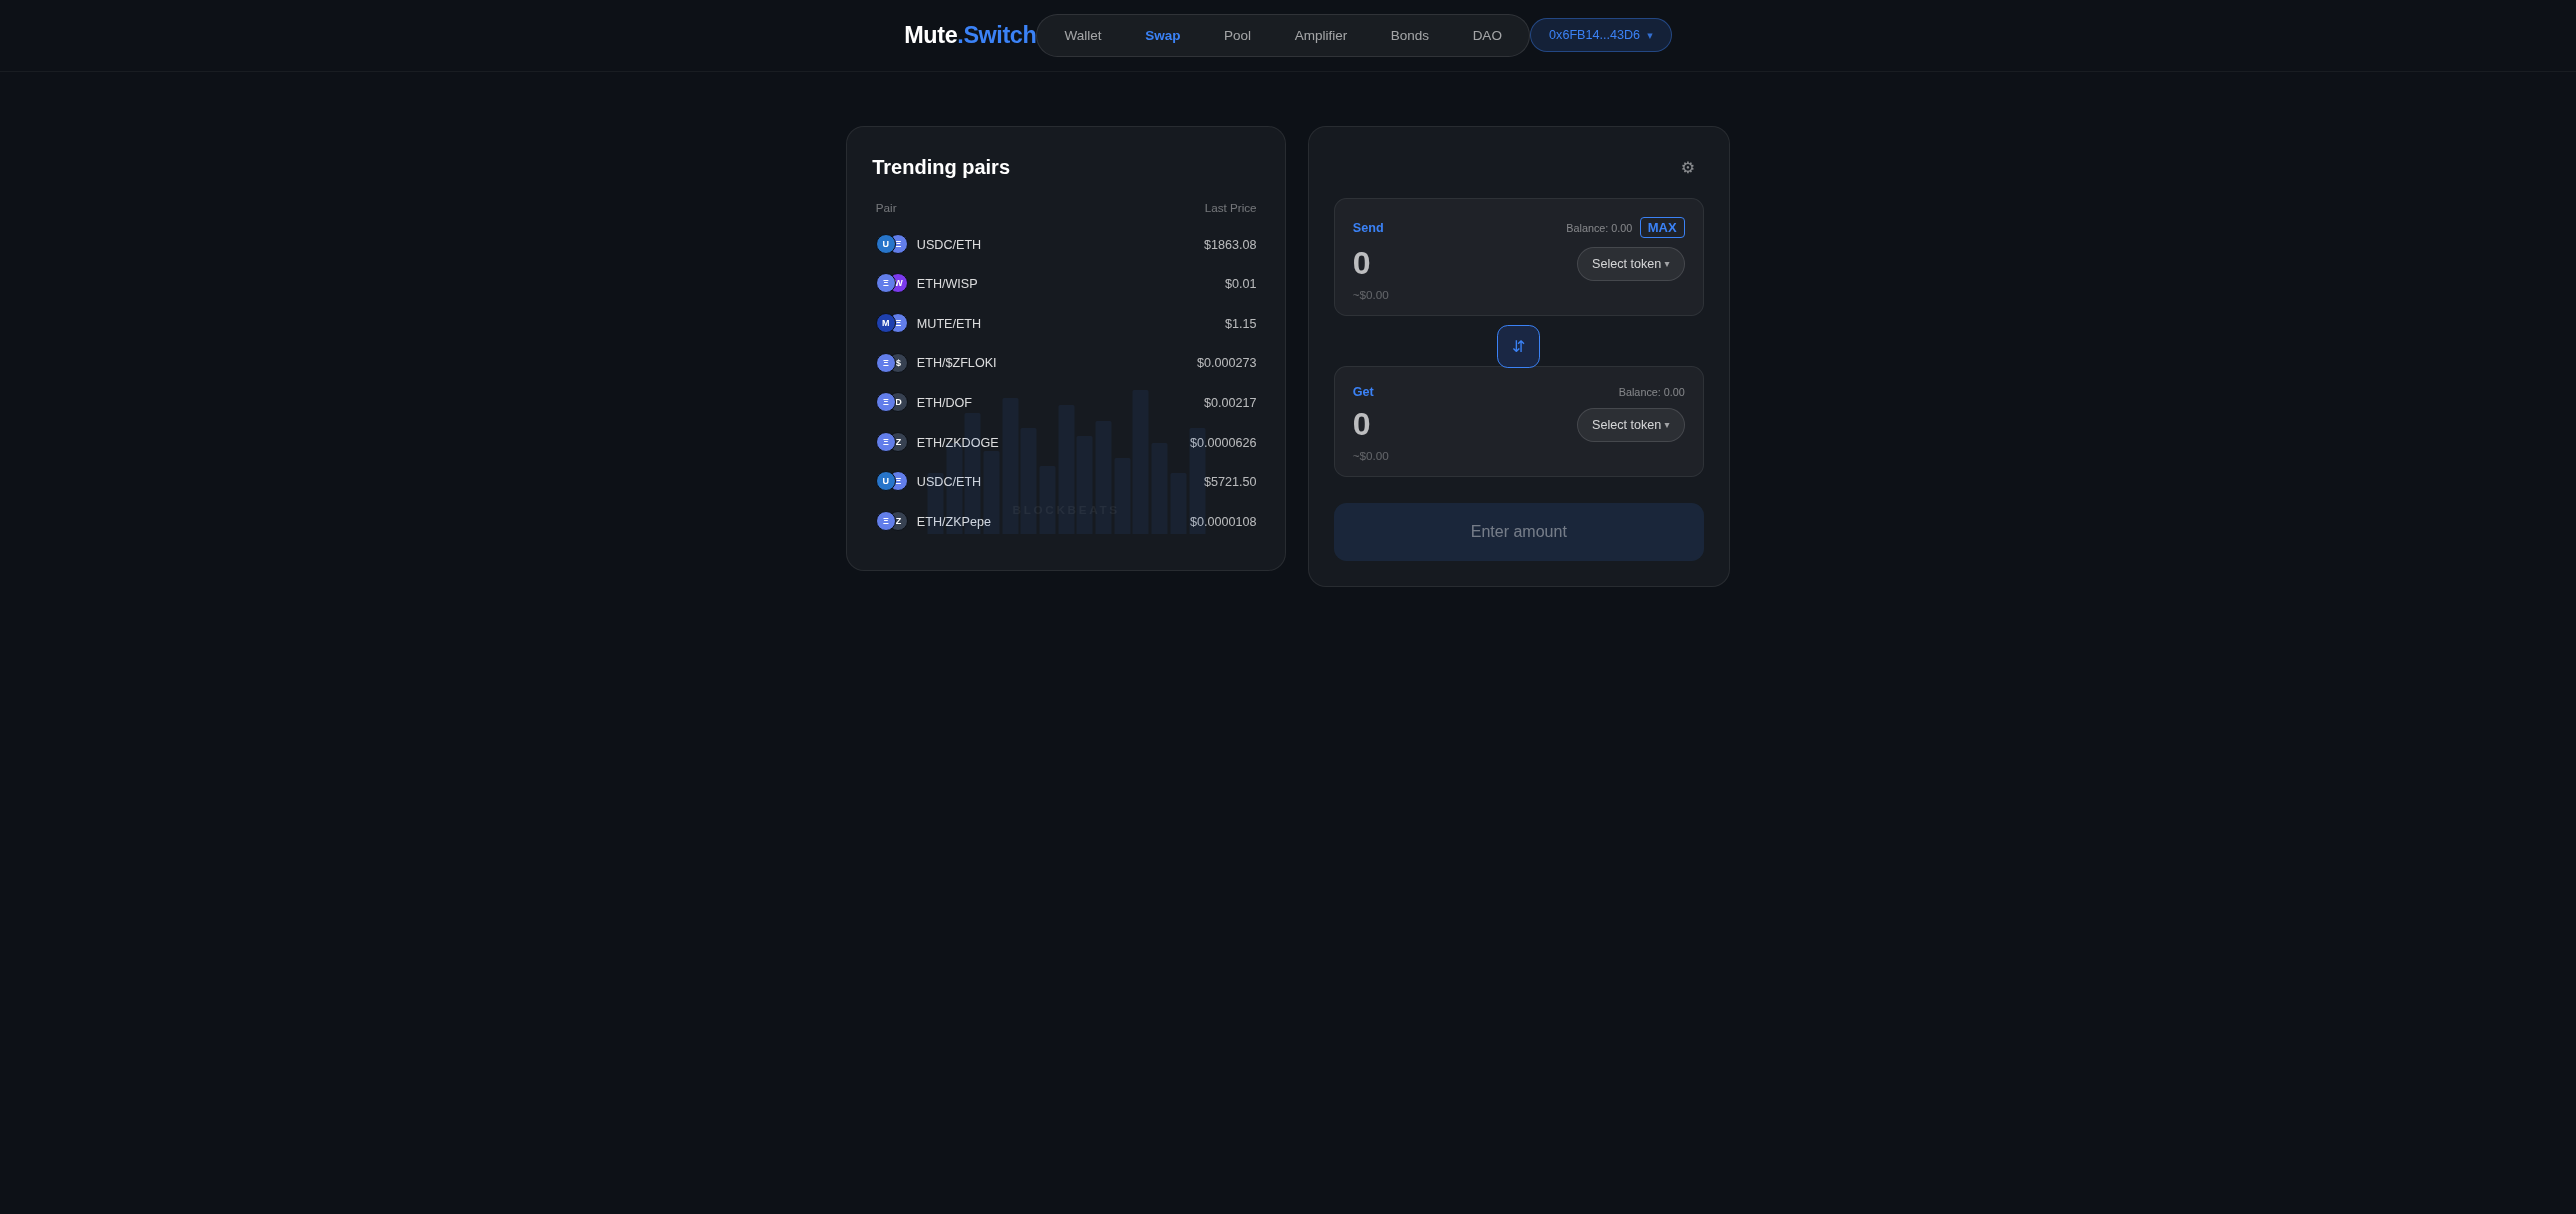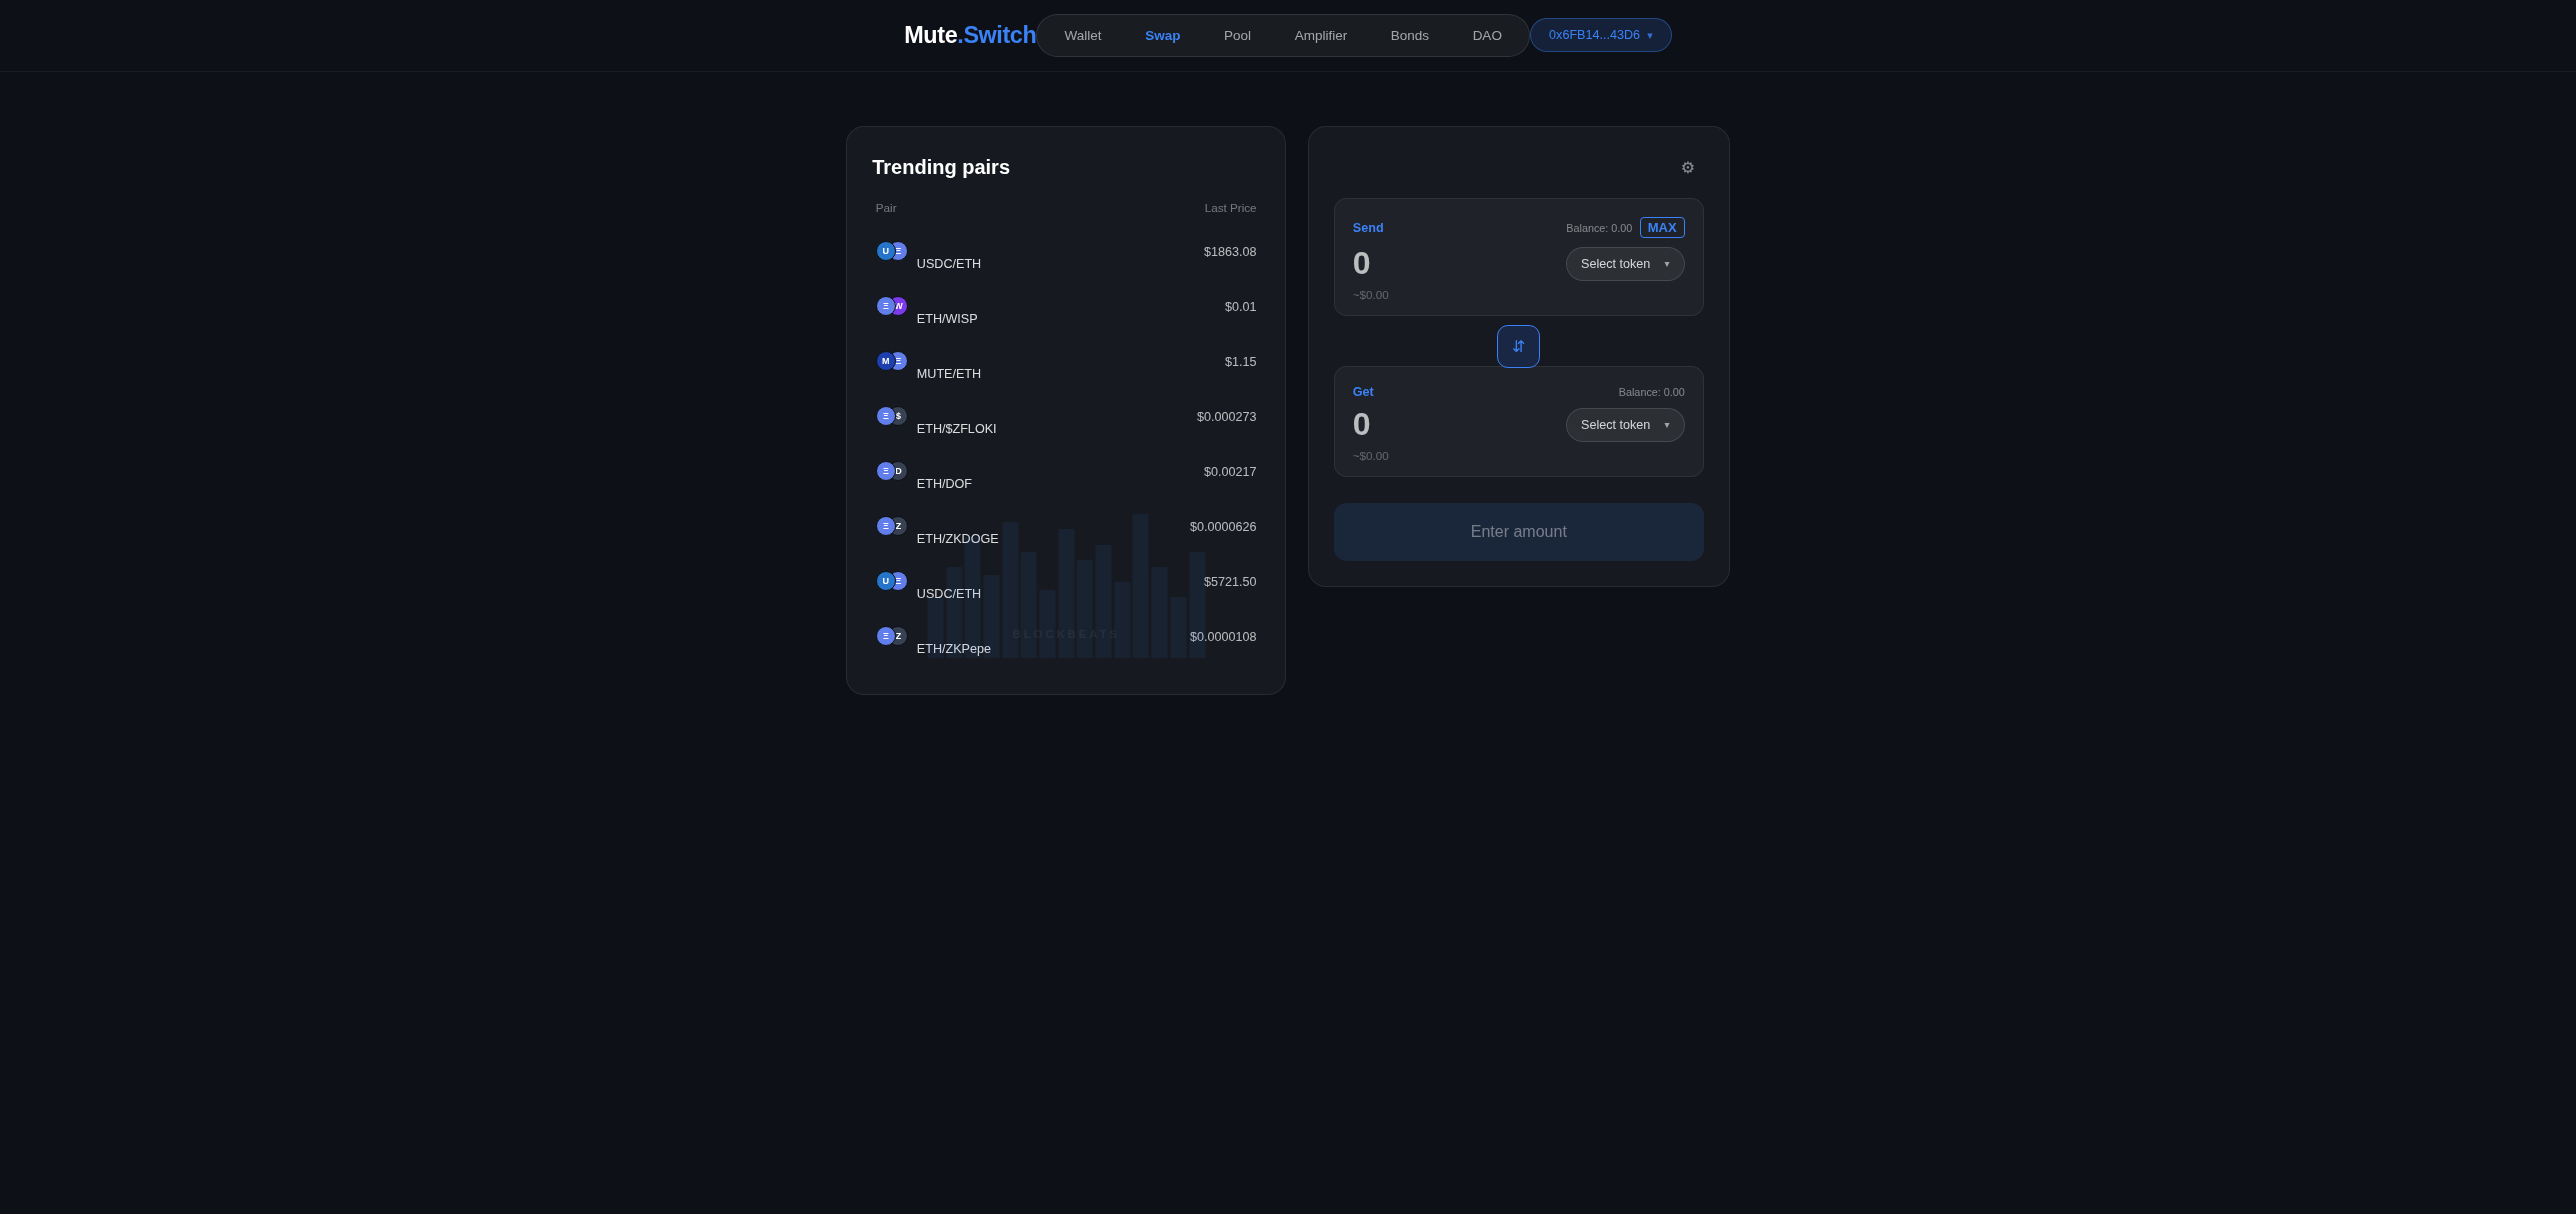--- a/index.html
+++ b/index.html
@@ -181,21 +181,20 @@
       font-weight: 700;
       border: 1.3px solid #0d1117;
     }
     .token-icon-1 { left: 0; top: 0; z-index: 2; }
     .token-icon-2 { left: 12.6px; top: 0; z-index: 1; }
 
     .pair-name {
       font-size: 12.6px;
       font-weight: 500;
       color: rgba(255,255,255,0.85);
-      margin-top: 23px;
     }
 
     .pair-price {
       font-size: 12.6px;
       color: rgba(255,255,255,0.7);
     }
 
     
     .swap-card {
       background: rgba(255,255,255,0.04);
@@ -281,21 +280,21 @@
       background: rgba(255,255,255,0.06);
       border: 0.9px solid rgba(255,255,255,0.12);
       border-radius: 45px;
       color: rgba(255,255,255,0.8);
       font-size: 12.6px;
       font-weight: 500;
       padding: 9px 14.4px;
       cursor: pointer;
       display: flex;
       align-items: center;
-      gap: 14px;
+      gap: 3px;
       white-space: nowrap;
     }
     .select-token-btn .chevron-down { font-size: 10px; opacity: 0.7; }
 
     .usd-value {
       font-size: 11.7px;
       color: rgba(255,255,255,0.3);
     }
 
     

